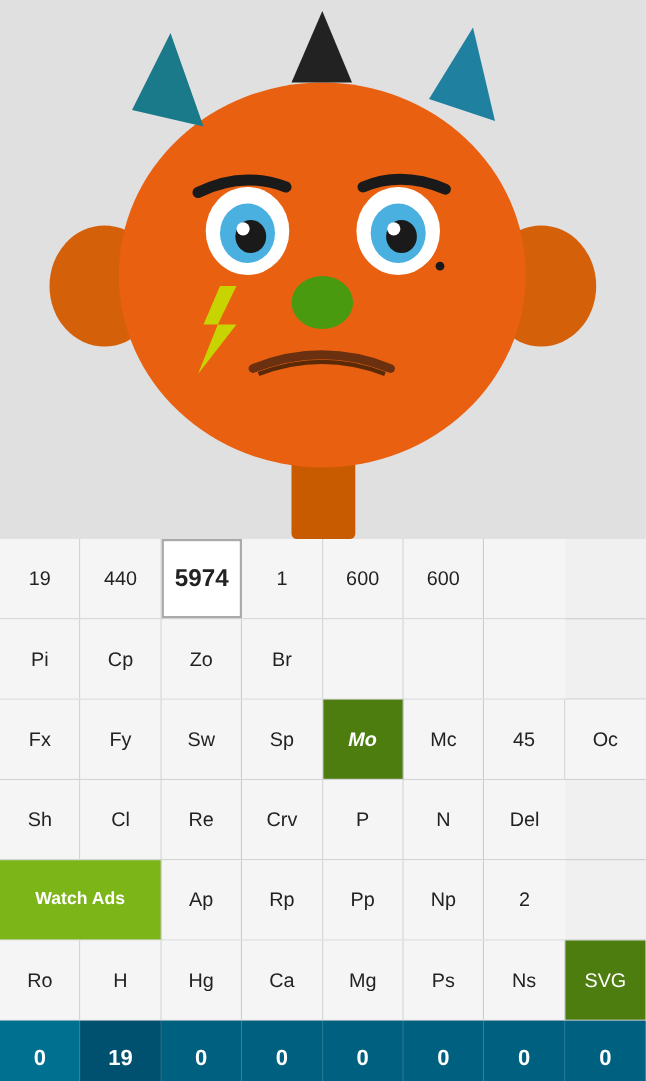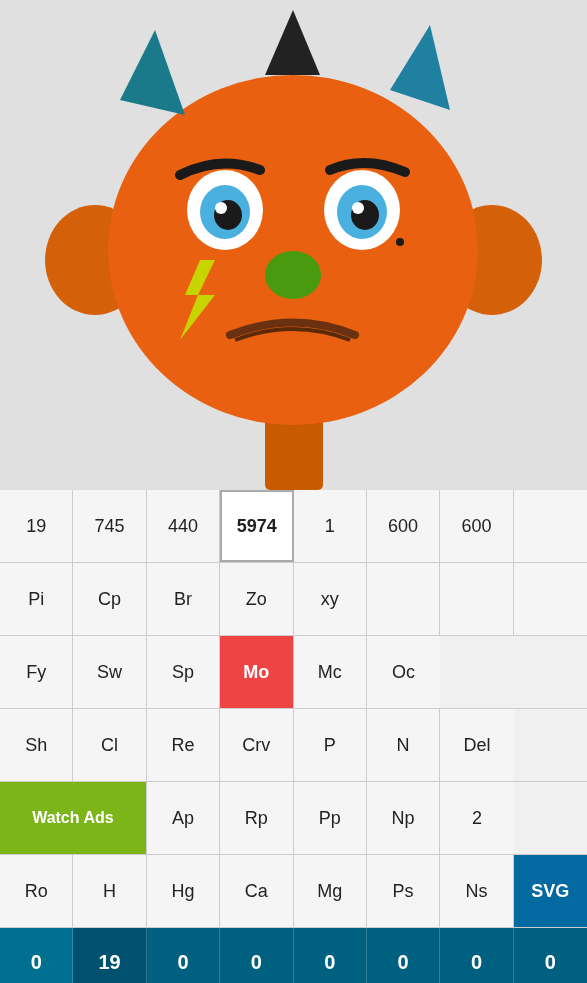--- a/index.html
+++ b/index.html
@@ -54,42 +54,43 @@
       text-align: center;
       padding: 4px;
     }
 
     .grid-cell:last-child {
       border-right: none;
     }
 
     .grid-cell.highlight-value {
       background: white;
-      font-size: 18px;
+      font-size: 22px;
       font-weight: bold;
       border: 2px solid #aaa;
     }
 
     .grid-cell.red-cell {
-      background: #ef4444;
-      color: white;
-      font-weight: bold;
+      background: #4d7c0f;
+      color: white;
+      font-weight: bold;
+      font-style: italic;
     }
 
     .grid-cell.green-cell {
       background: #7cb518;
       color: white;
       font-weight: bold;
       font-size: 16px;
     }
 
     .grid-cell.orange-cell {
-      background: #0369a1;
-      color: white;
-      font-weight: bold;
+      background: #4d7c0f;
+      color: white;
+      font-weight: normal;
     }
 
     
     #score-row {
       display: grid;
       grid-template-columns: repeat(8, 1fr);
       background: #006080;
       height: 68px;
     }
 
@@ -168,46 +169,46 @@
     <path d="M230,335 Q293,310 355,335" stroke="#6a3010" stroke-width="8" fill="none" stroke-linecap="round"></path>
 
     <path d="M235,340 Q293,318 350,340" stroke="#5a2a08" stroke-width="4" fill="none"></path>
   </svg>
 </div>
 
 <div id="grid-area">
 
   <div class="grid-row">
     <div class="grid-cell">19</div>
-    <div class="grid-cell">745</div>
     <div class="grid-cell">440</div>
     <div class="grid-cell highlight-value">5974</div>
     <div class="grid-cell">1</div>
     <div class="grid-cell">600</div>
     <div class="grid-cell">600</div>
     <div class="grid-cell"></div>
   </div>
 
   <div class="grid-row">
     <div class="grid-cell">Pi</div>
     <div class="grid-cell">Cp</div>
+    <div class="grid-cell">Zo</div>
     <div class="grid-cell">Br</div>
-    <div class="grid-cell">Zo</div>
-    <div class="grid-cell">xy</div>
-    <div class="grid-cell"></div>
-    <div class="grid-cell"></div>
-    <div class="grid-cell"></div>
-  </div>
-
-  <div class="grid-row">
+    <div class="grid-cell"></div>
+    <div class="grid-cell"></div>
+    <div class="grid-cell"></div>
+  </div>
+
+  <div class="grid-row">
+    <div class="grid-cell">Fx</div>
     <div class="grid-cell">Fy</div>
     <div class="grid-cell">Sw</div>
     <div class="grid-cell">Sp</div>
     <div class="grid-cell red-cell">Mo</div>
     <div class="grid-cell">Mc</div>
+    <div class="grid-cell">45</div>
     <div class="grid-cell">Oc</div>
   </div>
 
   <div class="grid-row">
     <div class="grid-cell">Sh</div>
     <div class="grid-cell">Cl</div>
     <div class="grid-cell">Re</div>
     <div class="grid-cell">Crv</div>
     <div class="grid-cell">P</div>
     <div class="grid-cell">N</div>

